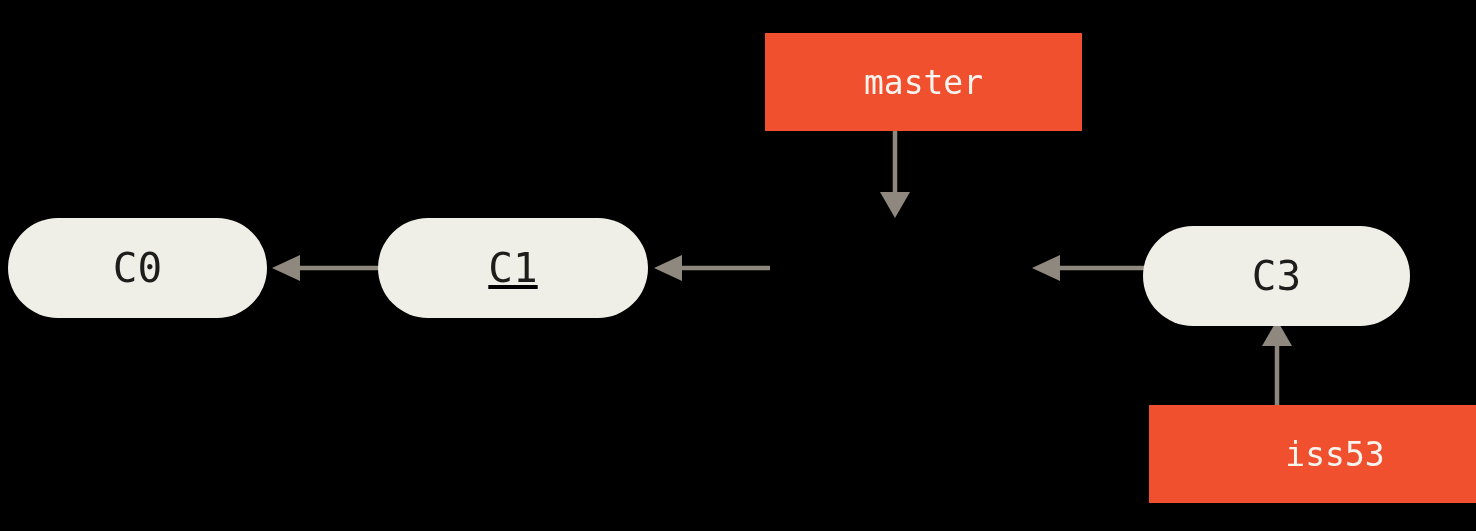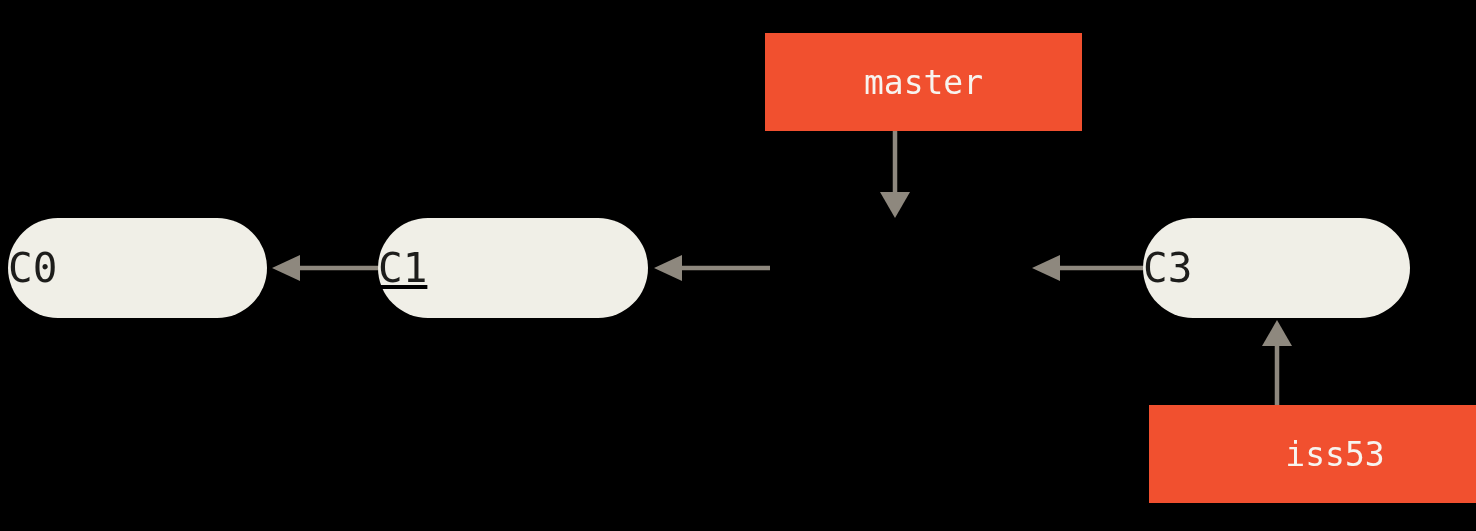--- a/index.html
+++ b/index.html
@@ -30,20 +30,21 @@
     fill: var(--arrow, #8e887e);
   }
   .commit {
     position: absolute;
     top: 218px;
     height: 100px;
     border-radius: 50px;
     background: var(--commit-fill, #f0efe7);
     display: flex;
     align-items: center;
+    justify-content: center;
   }
   .commit-label {
     color: var(--commit-text, #1d1d1b);
     font-size: 41px;
     line-height: 1;
   }
   .branch {
     position: absolute;
     height: 98px;
     background: var(--branch-fill, #f1502f);
@@ -89,21 +90,21 @@
       <polygon points="1277,320 1262,346 1292,346"></polygon>
     </g>
   </svg>
 
   <div class="commit" style="left:8px; width:259px;">
     <span class="commit-label">C0</span>
   </div>
   <div class="commit" style="left:378px; width:270px;text-decoration:underline;">
     <span class="commit-label">C1</span>
   </div>
-  <div class="commit" style="left:1143px; width:267px;">
+  <div class="commit" style="left:1143px; width:267px;margin-top:8px;">
     <span class="commit-label">C3</span>
   </div>
 
   <div class="branch" style="left:765px; top:33px; width:317px;">
     <span class="branch-label">master</span>
   </div>
   <div class="branch" style="left:1149px; top:405px; width:372px;">
     <span class="branch-label">iss53</span>
   </div>
 

